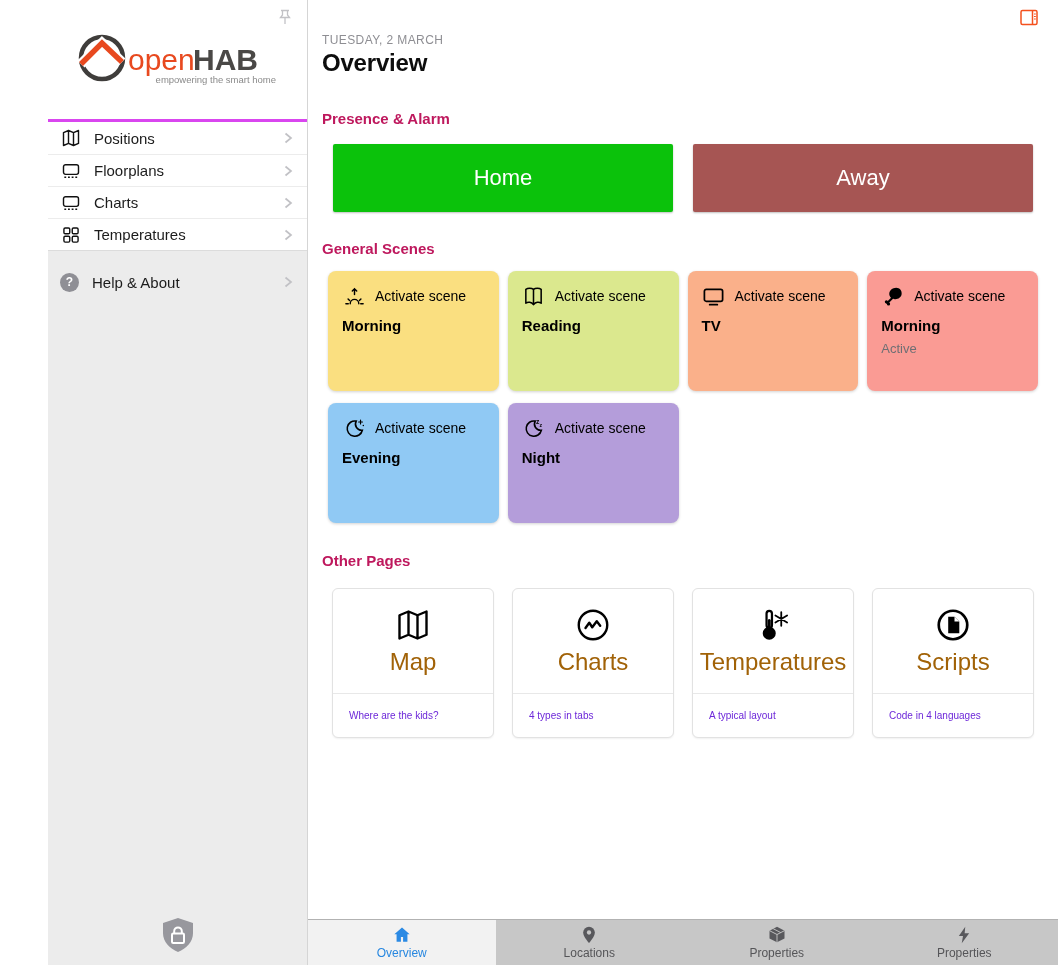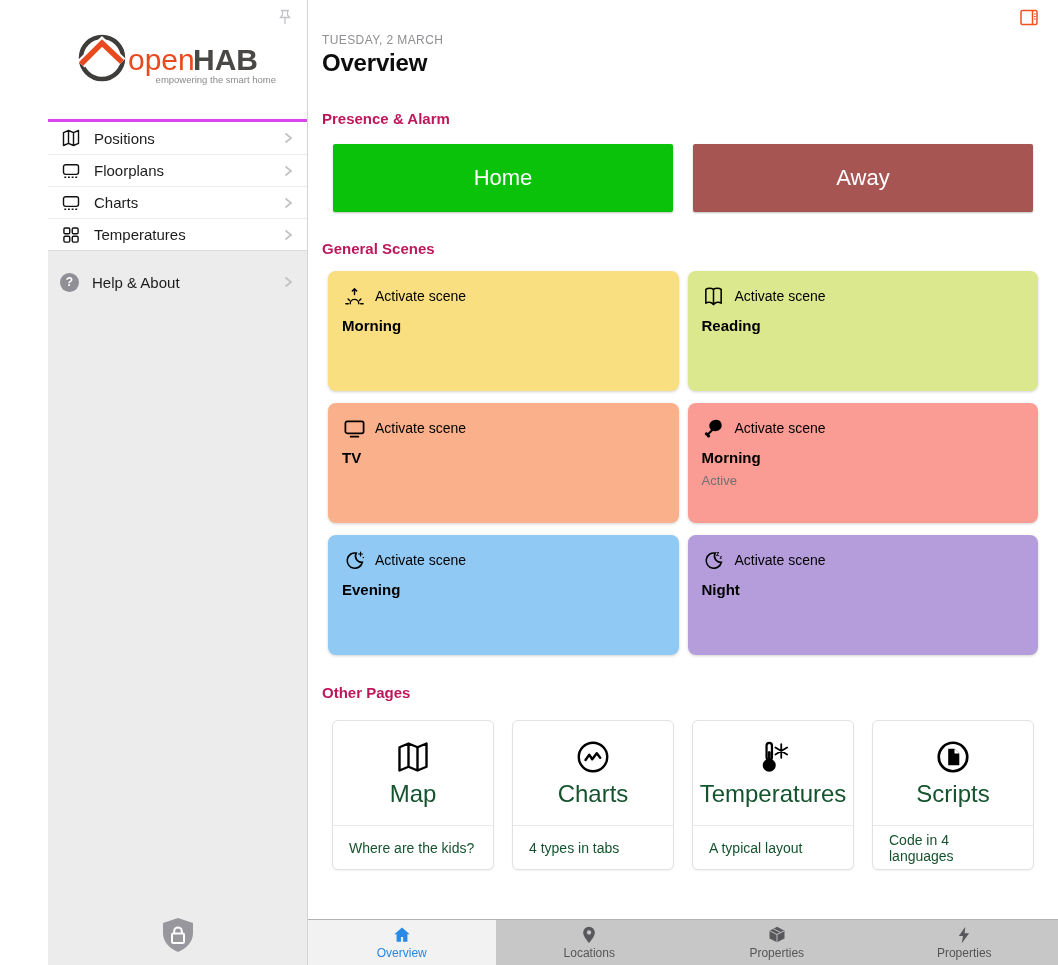--- a/index.html
+++ b/index.html
@@ -31,36 +31,36 @@
   .content { padding:0 0 60px 0; }
   .page-header { margin:33px 14px 0; }
   .date-line { font-size:12px; color:#8e8e93; letter-spacing:.4px; line-height:14px; }
   .page-title { font-size:24px; font-weight:700; color:#0d0d0d; line-height:28px; margin-top:2px; letter-spacing:-.2px; }
   .sec-title { margin:0 14px; font-size:15px; font-weight:700; color:#be185d; line-height:18px; }
   .sec-presence { margin-top:33px; }
   .btn-row { display:flex; gap:20px; margin:16px 25px 0; }
   .big-btn { flex:1; height:68px; border:none; border-radius:2px; color:#fff; font-size:22px;
     font-family:inherit; cursor:pointer; box-shadow:0 1px 2px rgba(0,0,0,.25); }
   .sec-scenes { margin-top:28px; }
-  .scene-grid { margin:13px 20px 1px; display:grid; grid-template-columns:repeat(2,1fr); gap:12px 9px; }
+  .scene-grid { margin:13px 20px 1px; display:grid; grid-template-columns:repeat(4,1fr); gap:12px 9px; }
   .scene-card { height:120px; border-radius:8px; padding:13px 14px; box-shadow:0 1px 3px rgba(0,0,0,.18); cursor:pointer; }
   .scene-head { display:flex; align-items:center; gap:9px; color:#000; }
   .scene-head .sc-icon { width:24px; height:24px; display:flex; align-items:center; justify-content:center; }
   .scene-action { font-size:14px; color:#000; }
   .scene-title { margin-top:9px; font-size:15px; font-weight:700; color:#000; }
   .scene-status { margin-top:7px; font-size:13px; color:#6f6f74; }
   .sec-pages { margin-top:29px; }
   .page-grid { margin:18px 24px 0; display:grid; grid-template-columns:repeat(4,1fr); gap:18px; }
   .page-card { background:#fff; border:1px solid #e2e2e2; border-radius:6px; overflow:hidden; cursor:pointer;
     box-shadow:0 1px 2px rgba(0,0,0,.06); }
   .page-body { height:104px; display:flex; flex-direction:column; align-items:center; justify-content:center; gap:5px; }
   .page-icon { width:36px; height:36px; color:#000; }
-  .page-name { font-size:24px; color:#14532d; }
+  .page-name { font-size:24px; color:#a16207; }
   .page-foot { border-top:1px solid #e8e8e8; padding:0 16px; height:44px; display:flex; align-items:center;
-    font-size:14px; color:#14532d; }
+    font-size:10px; color:#6d28d9; }
 
   
   .tabbar { position:absolute; left:0; right:0; bottom:0; height:46px; display:flex;
     background:#c7c7c7; border-top:1px solid #b2b2b2; }
   .tab { flex:1; display:flex; flex-direction:column; align-items:center; justify-content:center;
     gap:1px; color:#555558; cursor:pointer; }
   .tab .tab-icon { width:20px; height:20px; }
   .tab .tab-label { font-size:12px; }
   .tab.active { background:#f2f2f2; color:#2787e0; }
 

